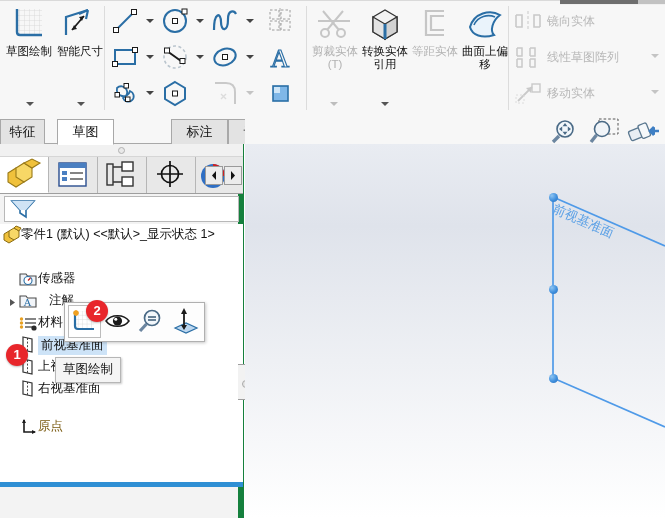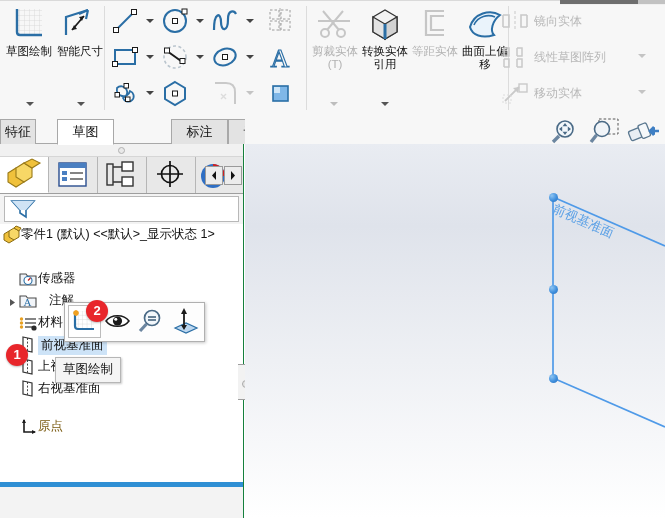--- a/index.html
+++ b/index.html
@@ -43,21 +43,21 @@
   
   .tabs{position:absolute;left:0;top:118px;width:665px;height:26px;background:#f7f7f7;}
   .tabs .tabline{position:absolute;left:0;bottom:0;width:665px;height:1px;background:#a8a8a8;}
   .tab{position:absolute;top:1px;height:25px;line-height:24px;text-align:center;
        background:#e3e3e3;border:1px solid #a8a8a8;border-bottom:none;font-size:13px;color:#111;
        box-sizing:border-box;}
   .tab.active{background:#ffffff;border-bottom:1px solid #fff;z-index:3;height:26px;}
 
   
   .leftpanel{position:absolute;left:0;top:144px;width:244px;height:374px;background:#f3f3f3;
-             border-right:1px solid #15803d;box-sizing:border-box;}
+             border-right:6px solid #15803d;box-sizing:border-box;}
   .pm-topbar{position:absolute;left:0;top:0;width:243px;height:12px;background:#f1f1f1;border-bottom:1px solid #d6d6d6;}
   .pm-topbar .dot{position:absolute;left:118px;top:3px;width:5px;height:5px;border-radius:50%;
                   border:1px solid #b0b0b0;background:#e9e9e9;}
   .pm-tabs{position:absolute;left:0;top:13px;width:243px;height:36px;background:#e8e8e8;border-bottom:1px solid #9e9e9e;}
   .pmtab{position:absolute;top:0;width:49px;height:36px;border-right:1px solid #b6b6b6;box-sizing:border-box;}
   .pmtab.active{background:#fff;border-bottom:1px solid #fff;}
   .pm-arrows{position:absolute;left:205px;top:9px;width:38px;height:20px;}
   .pm-arrows .ab{position:absolute;top:0;width:18px;height:19px;background:#ececec;
                  border:1px solid #9a9a9a;box-sizing:border-box;}
   .pm-arrows .ab.l{left:0;} .pm-arrows .ab.r{left:19px;}
@@ -288,21 +288,21 @@
             <path d="M14 20 C18 11,28 9,35 12" fill="none" stroke="#2a6ea5" stroke-width="1.6"></path>
             </svg>
         </span>
         <span class="lbl">曲面上偏移</span>
       </div>
       <div class="dropcaret dis" style="left:23px;top:99px;"></div>
       <div class="dropcaret" style="left:74px;top:99px;"></div>
     </div>
     <div class="sep" style="left:508px;"></div>
 
-    <div class="rgroup" style="left:497px;width:155px;">
+    <div class="rgroup" style="left:510px;width:155px;">
       <div class="rowbtn" style="left:3px;top:5px;width:150px;">
         <svg width="30" height="26">
           <g fill="none" stroke="#c9c9c9" stroke-width="1.6">
             <path d="M3 7 L9 7 L9 19 L3 19 M3 7 L3 19"></path>
               <path d="M27 7 L21 7 L21 19 L27 19 M27 7 L27 19"></path>
             </g>
           <path d="M15 3 L15 23" stroke="#c9c9c9" stroke-width="1" stroke-dasharray="3 2"></path>
           </svg>
         <span class="rl">镜向实体</span>
       </div>
@@ -326,21 +326,21 @@
           </svg>
         <span class="rl">移动实体</span>
       </div>
       <div class="gcar dis" style="left:141px;top:51px;"></div>
       <div class="gcar dis" style="left:141px;top:87px;"></div>
     </div>
   </div>
 
   <div class="tabs">
     <div class="tabline"></div>
-    <div class="tab" style="left:0px;width:36px;">特征</div>
+    <div class="tab" style="left:0px;width:45px;">特征</div>
     <div class="tab active" style="left:57px;width:57px;">草图</div>
     <div class="tab" style="left:171px;width:57px;">标注</div>
     <div class="tab" style="left:228px;width:57px;">评估</div>
   </div>
 
   <div class="viewtools">
     <div class="vtbtn" style="left:304px;">
       <svg width="34" height="30" viewBox="0 0 34 30">
         <circle cx="16" cy="12" r="8" fill="#f2f7fb" stroke="#4a6a86" stroke-width="1.6"></circle>
         <path d="M10 19 L4 25" stroke="#6c86a0" stroke-width="3.4"></path>

